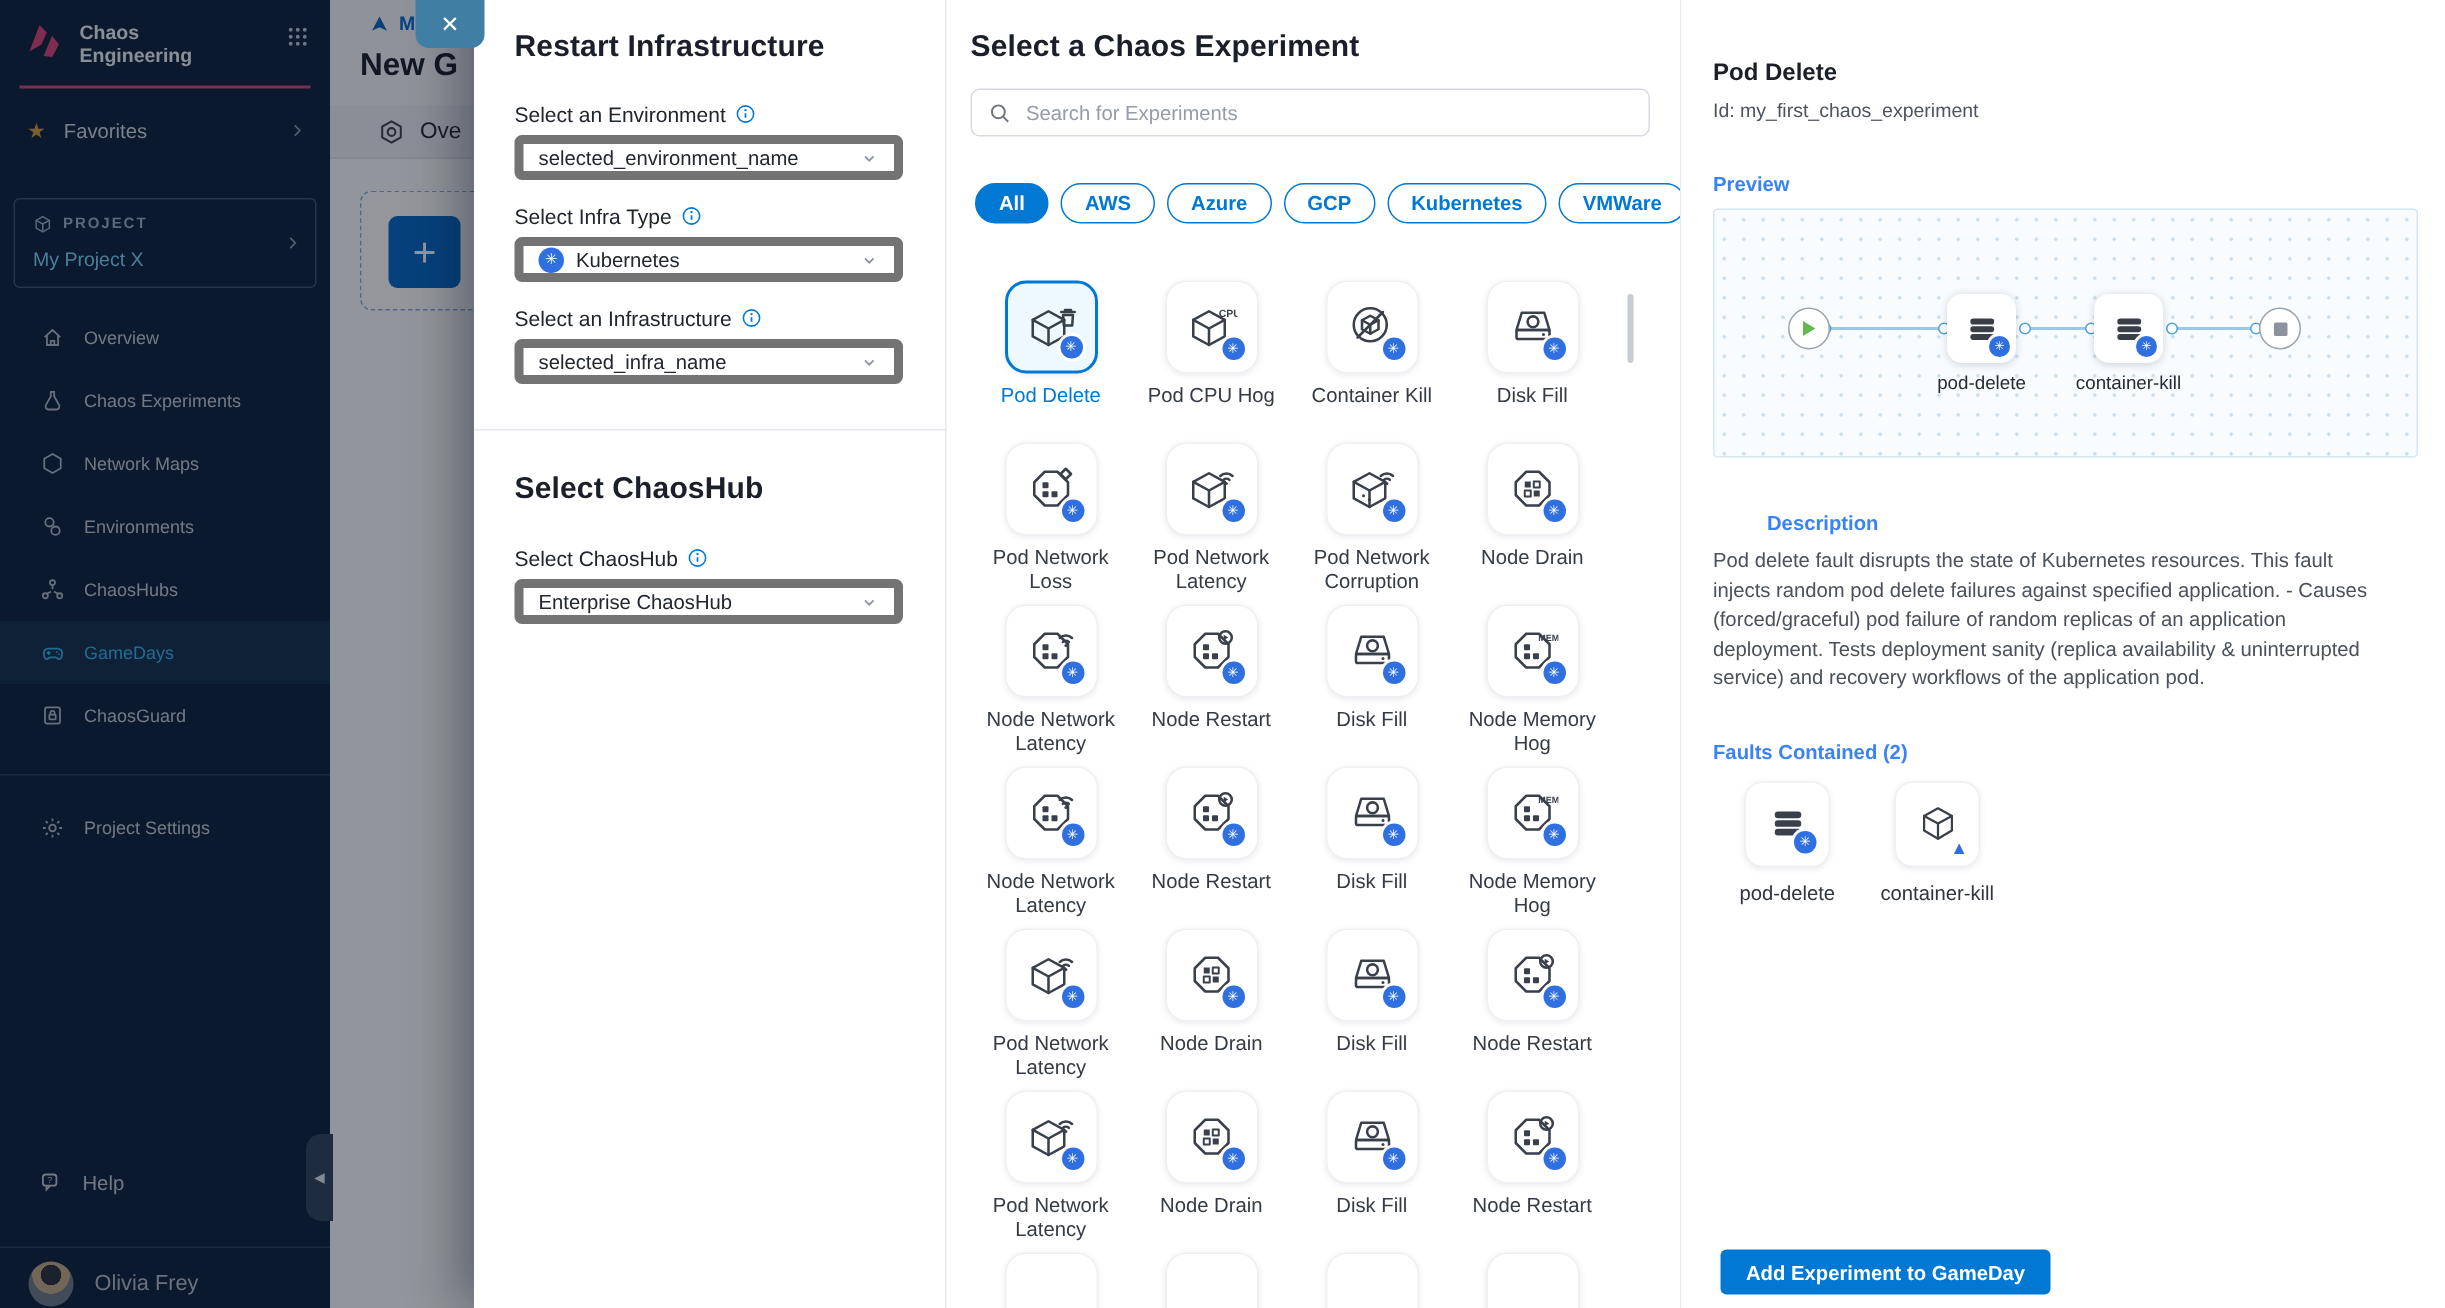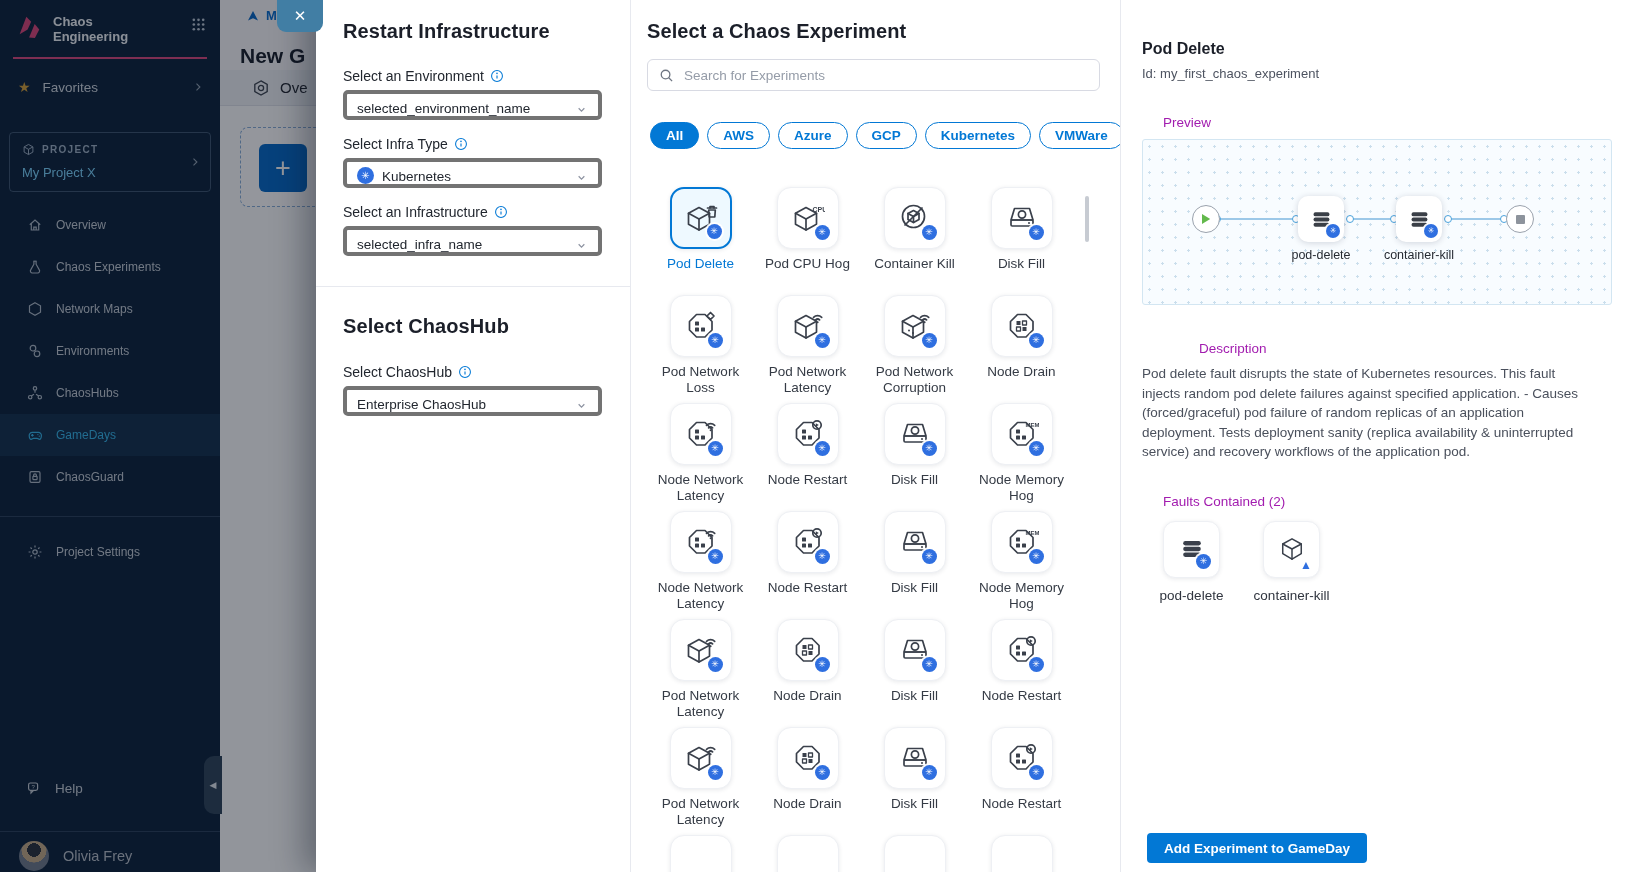--- a/index.html
+++ b/index.html
@@ -7,21 +7,21 @@
   .screen{position:relative;width:1630px;height:872px;overflow:hidden;background:#fff;
     font-family:"Liberation Sans",sans-serif;-webkit-font-smoothing:antialiased;}
   .ic{display:inline-flex;align-items:center;justify-content:center;}
   .ic svg{display:block;}
 
   
   .underlay{position:absolute;left:220px;top:0;width:440px;height:100%;background:#f6f7fa;z-index:1;}
   .u-crumb{position:absolute;left:26px;top:8px;display:flex;align-items:center;gap:6px;
     font-size:13px;color:#0b6fd0;font-weight:600;white-space:nowrap;}
   .u-crumb .ic svg{width:14px;height:14px;}
-  .u-title{position:absolute;left:20px;top:44px;font-size:21px;font-weight:700;color:#1c2330;white-space:nowrap;}
+  .u-title{position:absolute;left:20px;top:32px;font-size:21px;font-weight:700;color:#1c2330;white-space:nowrap;}
   .u-tabs{position:absolute;left:0;top:70px;right:0;height:36px;background:#edf0f5;border-bottom:1px solid #dde1e8;
     display:flex;align-items:center;padding-left:32px;gap:10px;color:#272d37;font-size:15px;}
   .u-tabs .ic{color:#3f4854;}
   .u-tabs .ic svg{width:18px;height:18px;}
   .u-body{position:absolute;left:0;top:106px;right:0;bottom:0;background:#fafbfd;}
   .u-dashed{position:absolute;left:20px;top:21px;width:130px;height:80px;border:1.5px dashed #88aeda;
     border-radius:8px;background:#fdfeff;}
   .u-plus{position:absolute;left:18px;top:16px;width:48px;height:48px;border:none;border-radius:6px;
     background:#0a6cc8;color:#fff;font-size:27px;line-height:1;display:flex;align-items:center;justify-content:center;cursor:pointer;}
 
@@ -73,21 +73,21 @@
     background:#fff;box-shadow:-12px 0 30px rgba(8,16,32,.35);}
   .close-btn{position:absolute;left:-39px;top:0;width:46px;height:32px;border:none;border-radius:0 0 9px 9px;
     background:#417ea4;color:#fff;font-size:15px;display:flex;align-items:center;justify-content:center;
     cursor:pointer;z-index:12;font-family:inherit;}
 
   .panel-left{width:314px;flex:0 0 auto;padding:20px 28px 0 27px;background:#fff;}
   .h1{margin:0;font-size:20px;font-weight:700;color:#1b1f29;letter-spacing:.1px;}
   .fld-label{display:flex;align-items:center;gap:6px;font-size:14px;color:#21262e;margin:16px 0 6px;}
   .fld-label.first{margin-top:25px;}
   .fld-label .ic svg{width:14px;height:14px;}
-  .select{height:30px;border:4px solid #737373;border-radius:5px;background:#fff;display:flex;align-items:flex-end;
+  .select{height:30px;border:6px solid #737373;border-radius:5px;background:#fff;display:flex;align-items:center;
     gap:8px;padding:0 10px;font-size:13.5px;color:#22272f;cursor:pointer;}
   .select .chev-d{margin-left:auto;color:#8d93a1;}
   .select .chev-d svg{width:13px;height:13px;}
   .k8s-mini{width:17px;height:17px;border-radius:50%;background:#2f6fe0;color:#fff;font-size:10px;
     display:flex;align-items:center;justify-content:center;flex:0 0 auto;}
   .divider-h{border-top:1px solid #e7e9ef;margin:30px -28px 0 -27px;}
   .h1.hub{margin-top:28px;}
 
   .panel-mid{width:491px;flex:0 0 auto;background:#fff;border-left:1px solid #e7e9ef;border-right:1px solid #e7e9ef;
     padding:20px 20px 0 16px;position:relative;overflow:hidden;}
@@ -112,21 +112,21 @@
     color:#fff;font-size:9px;line-height:1;display:flex;align-items:center;justify-content:center;
     box-shadow:0 0 0 2px rgba(255,255,255,.95);}
   .tri-badge{position:absolute;right:7px;bottom:6px;color:#2f6fe0;font-size:12px;line-height:1;}
   .card-label{margin-top:7px;font-size:13.5px;color:#353b45;text-align:center;line-height:16px;max-width:104px;}
   .cell.sel .card-label{color:#0278d5;}
   .mid-scrollbar{position:absolute;right:31px;top:196px;width:4px;height:46px;border-radius:2px;background:#c7cbd2;}
 
   .panel-right{flex:1;background:#fff;position:relative;padding:40px 18px 0 21px;}
   .rp-title{margin:0;font-size:16px;font-weight:700;color:#1b1f29;}
   .rp-id{margin-top:8px;font-size:13px;color:#4d5360;}
-  .sec-label{font-size:13.5px;font-weight:400;color:#a21caf;margin-left:21px;}
+  .sec-label{font-size:13.5px;font-weight:700;color:#3b82f6;}
   .sec-label.preview{margin-top:34px;}
   .canvas{margin-top:9px;height:166px;border:1px solid #d3e6f2;border-radius:3px;background-color:#f8fcff;
     background-image:radial-gradient(#cadeec 1px,transparent 1.2px);background-size:13px 13px;position:relative;}
   .pv-seg{position:absolute;top:78px;height:2px;background:#9cc8e8;}
   .pv-dot{position:absolute;top:75px;width:8px;height:8px;border-radius:50%;background:#fff;border:1.5px solid #4aa3dd;}
   .pv-round{position:absolute;top:65px;width:28px;height:28px;border-radius:50%;background:#fff;
     border:1.5px solid #9aa2ad;display:flex;align-items:center;justify-content:center;cursor:pointer;}
   .pv-round svg{width:10px;height:12px;}
   .pv-stop{width:9px;height:9px;background:#8d939c;border-radius:1px;}
   .pv-node{position:absolute;top:56px;width:46px;height:46px;border-radius:10px;background:#fff;

